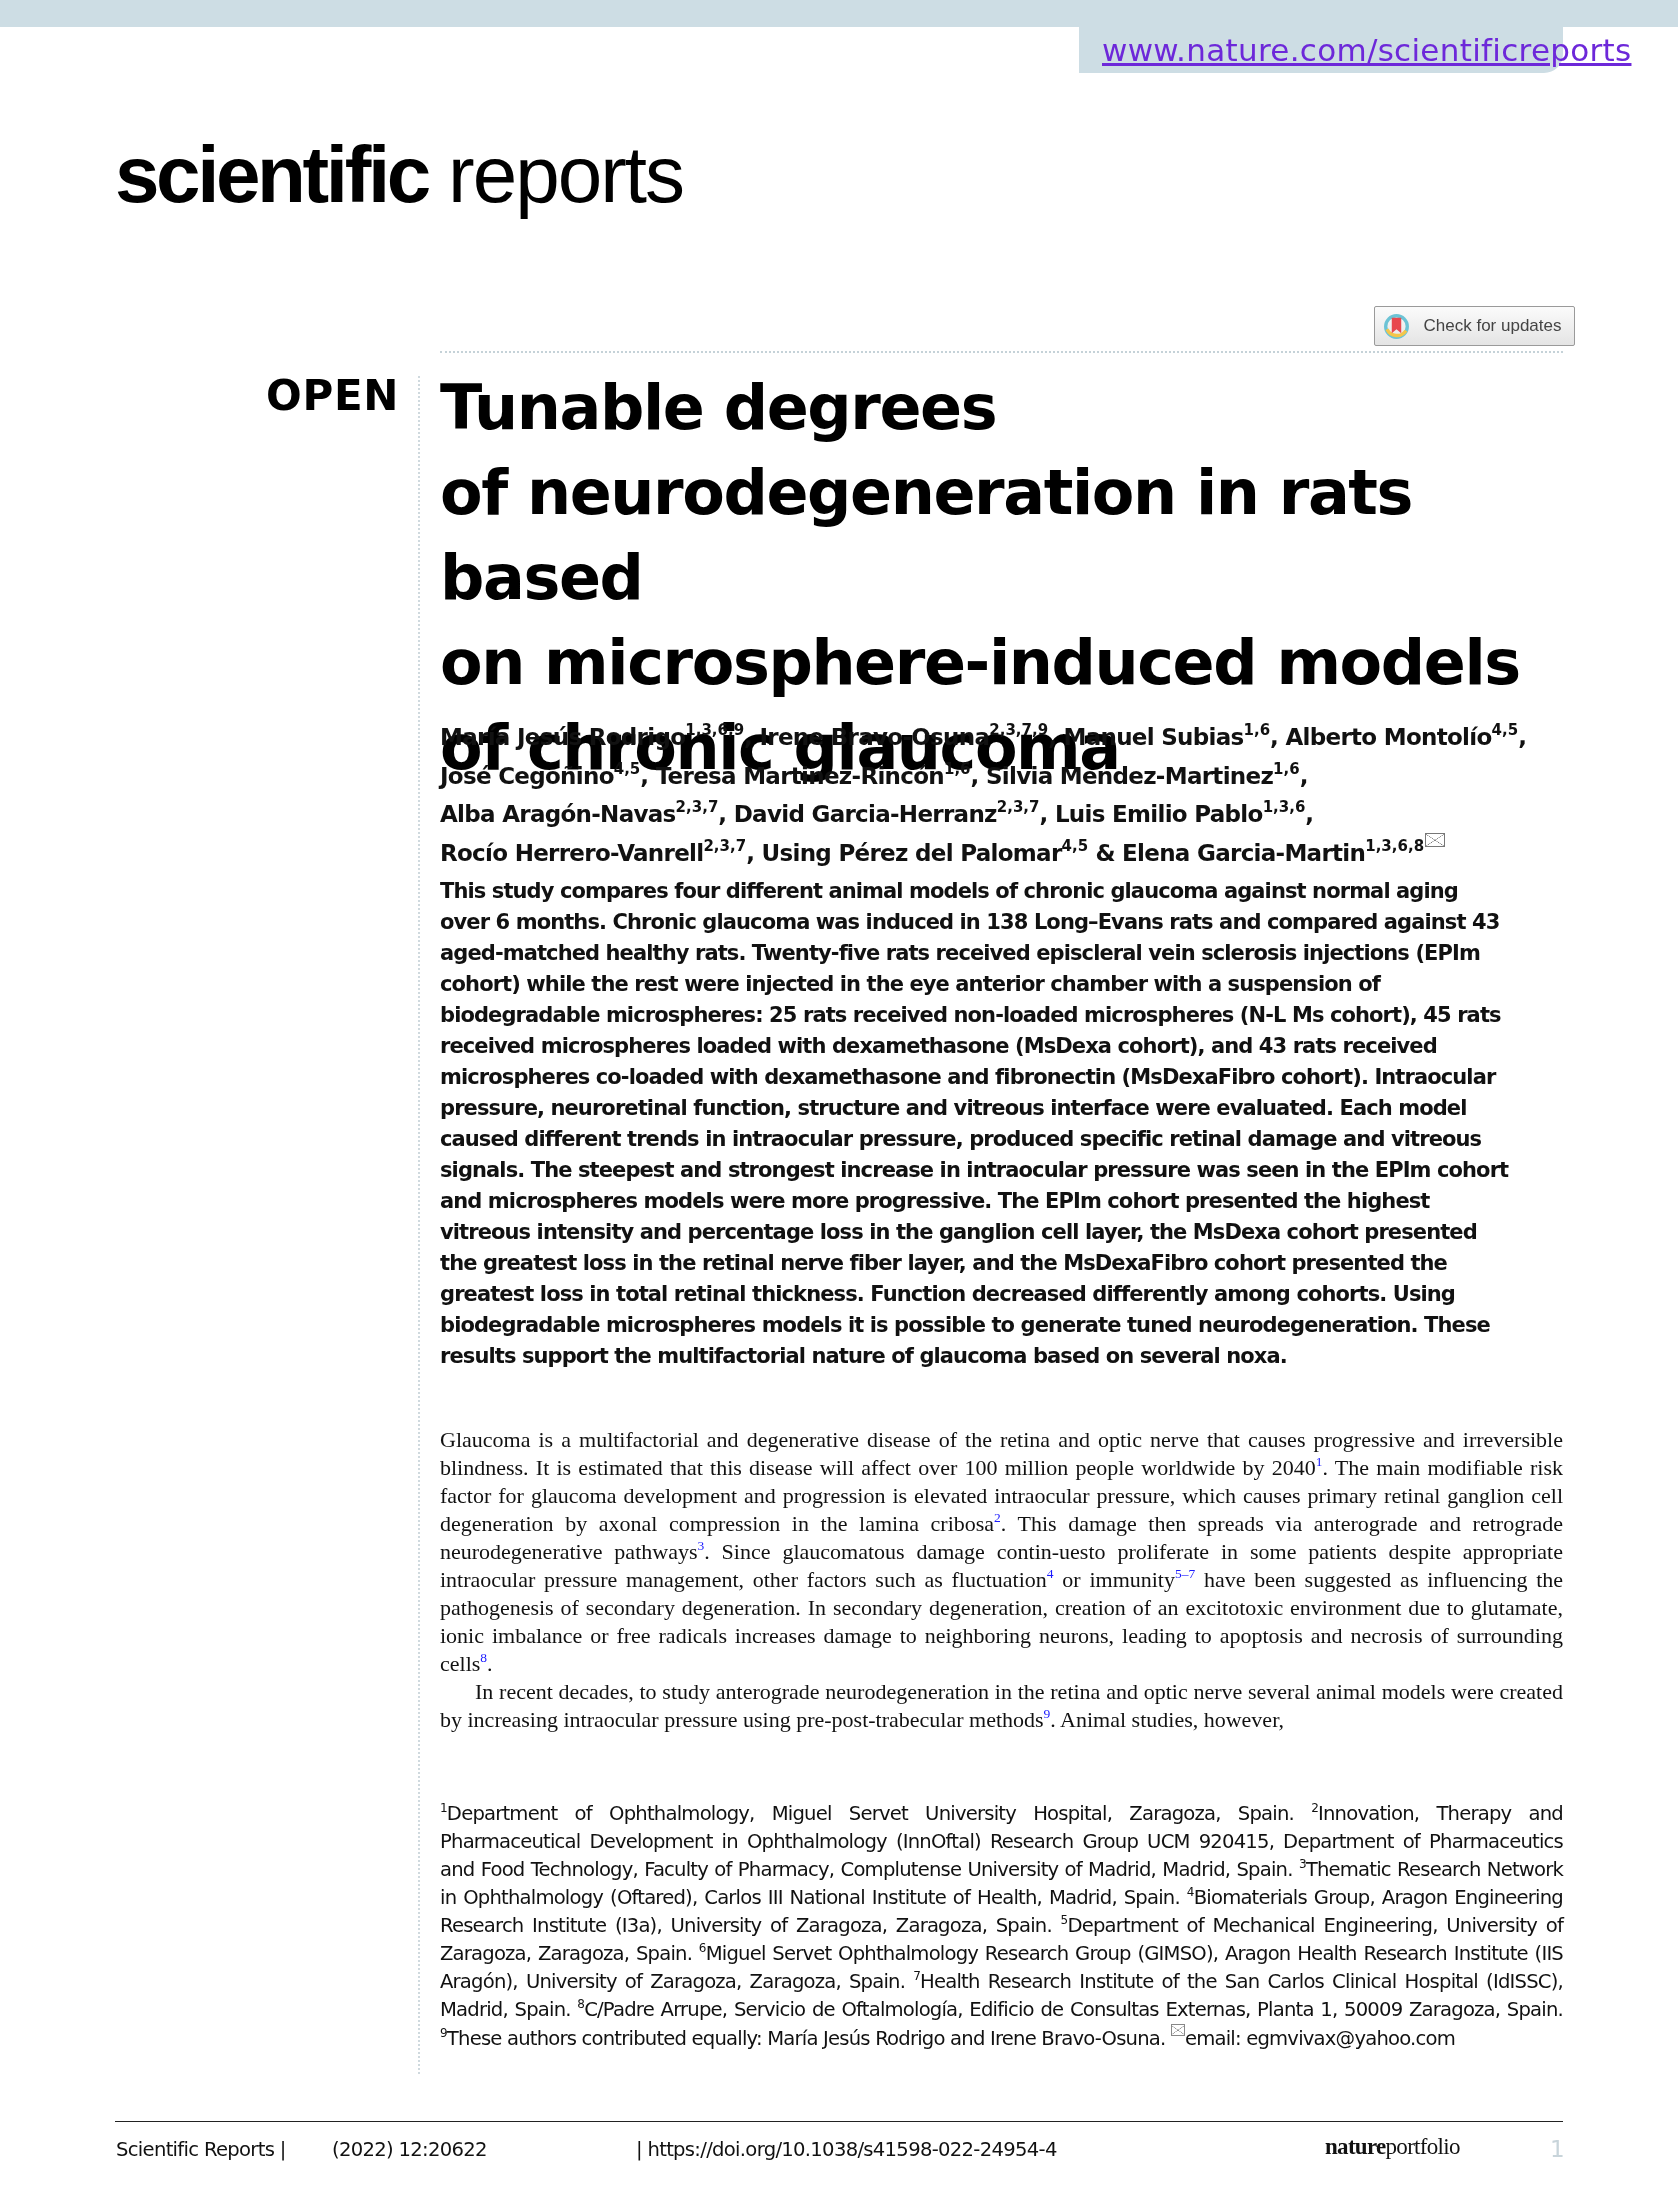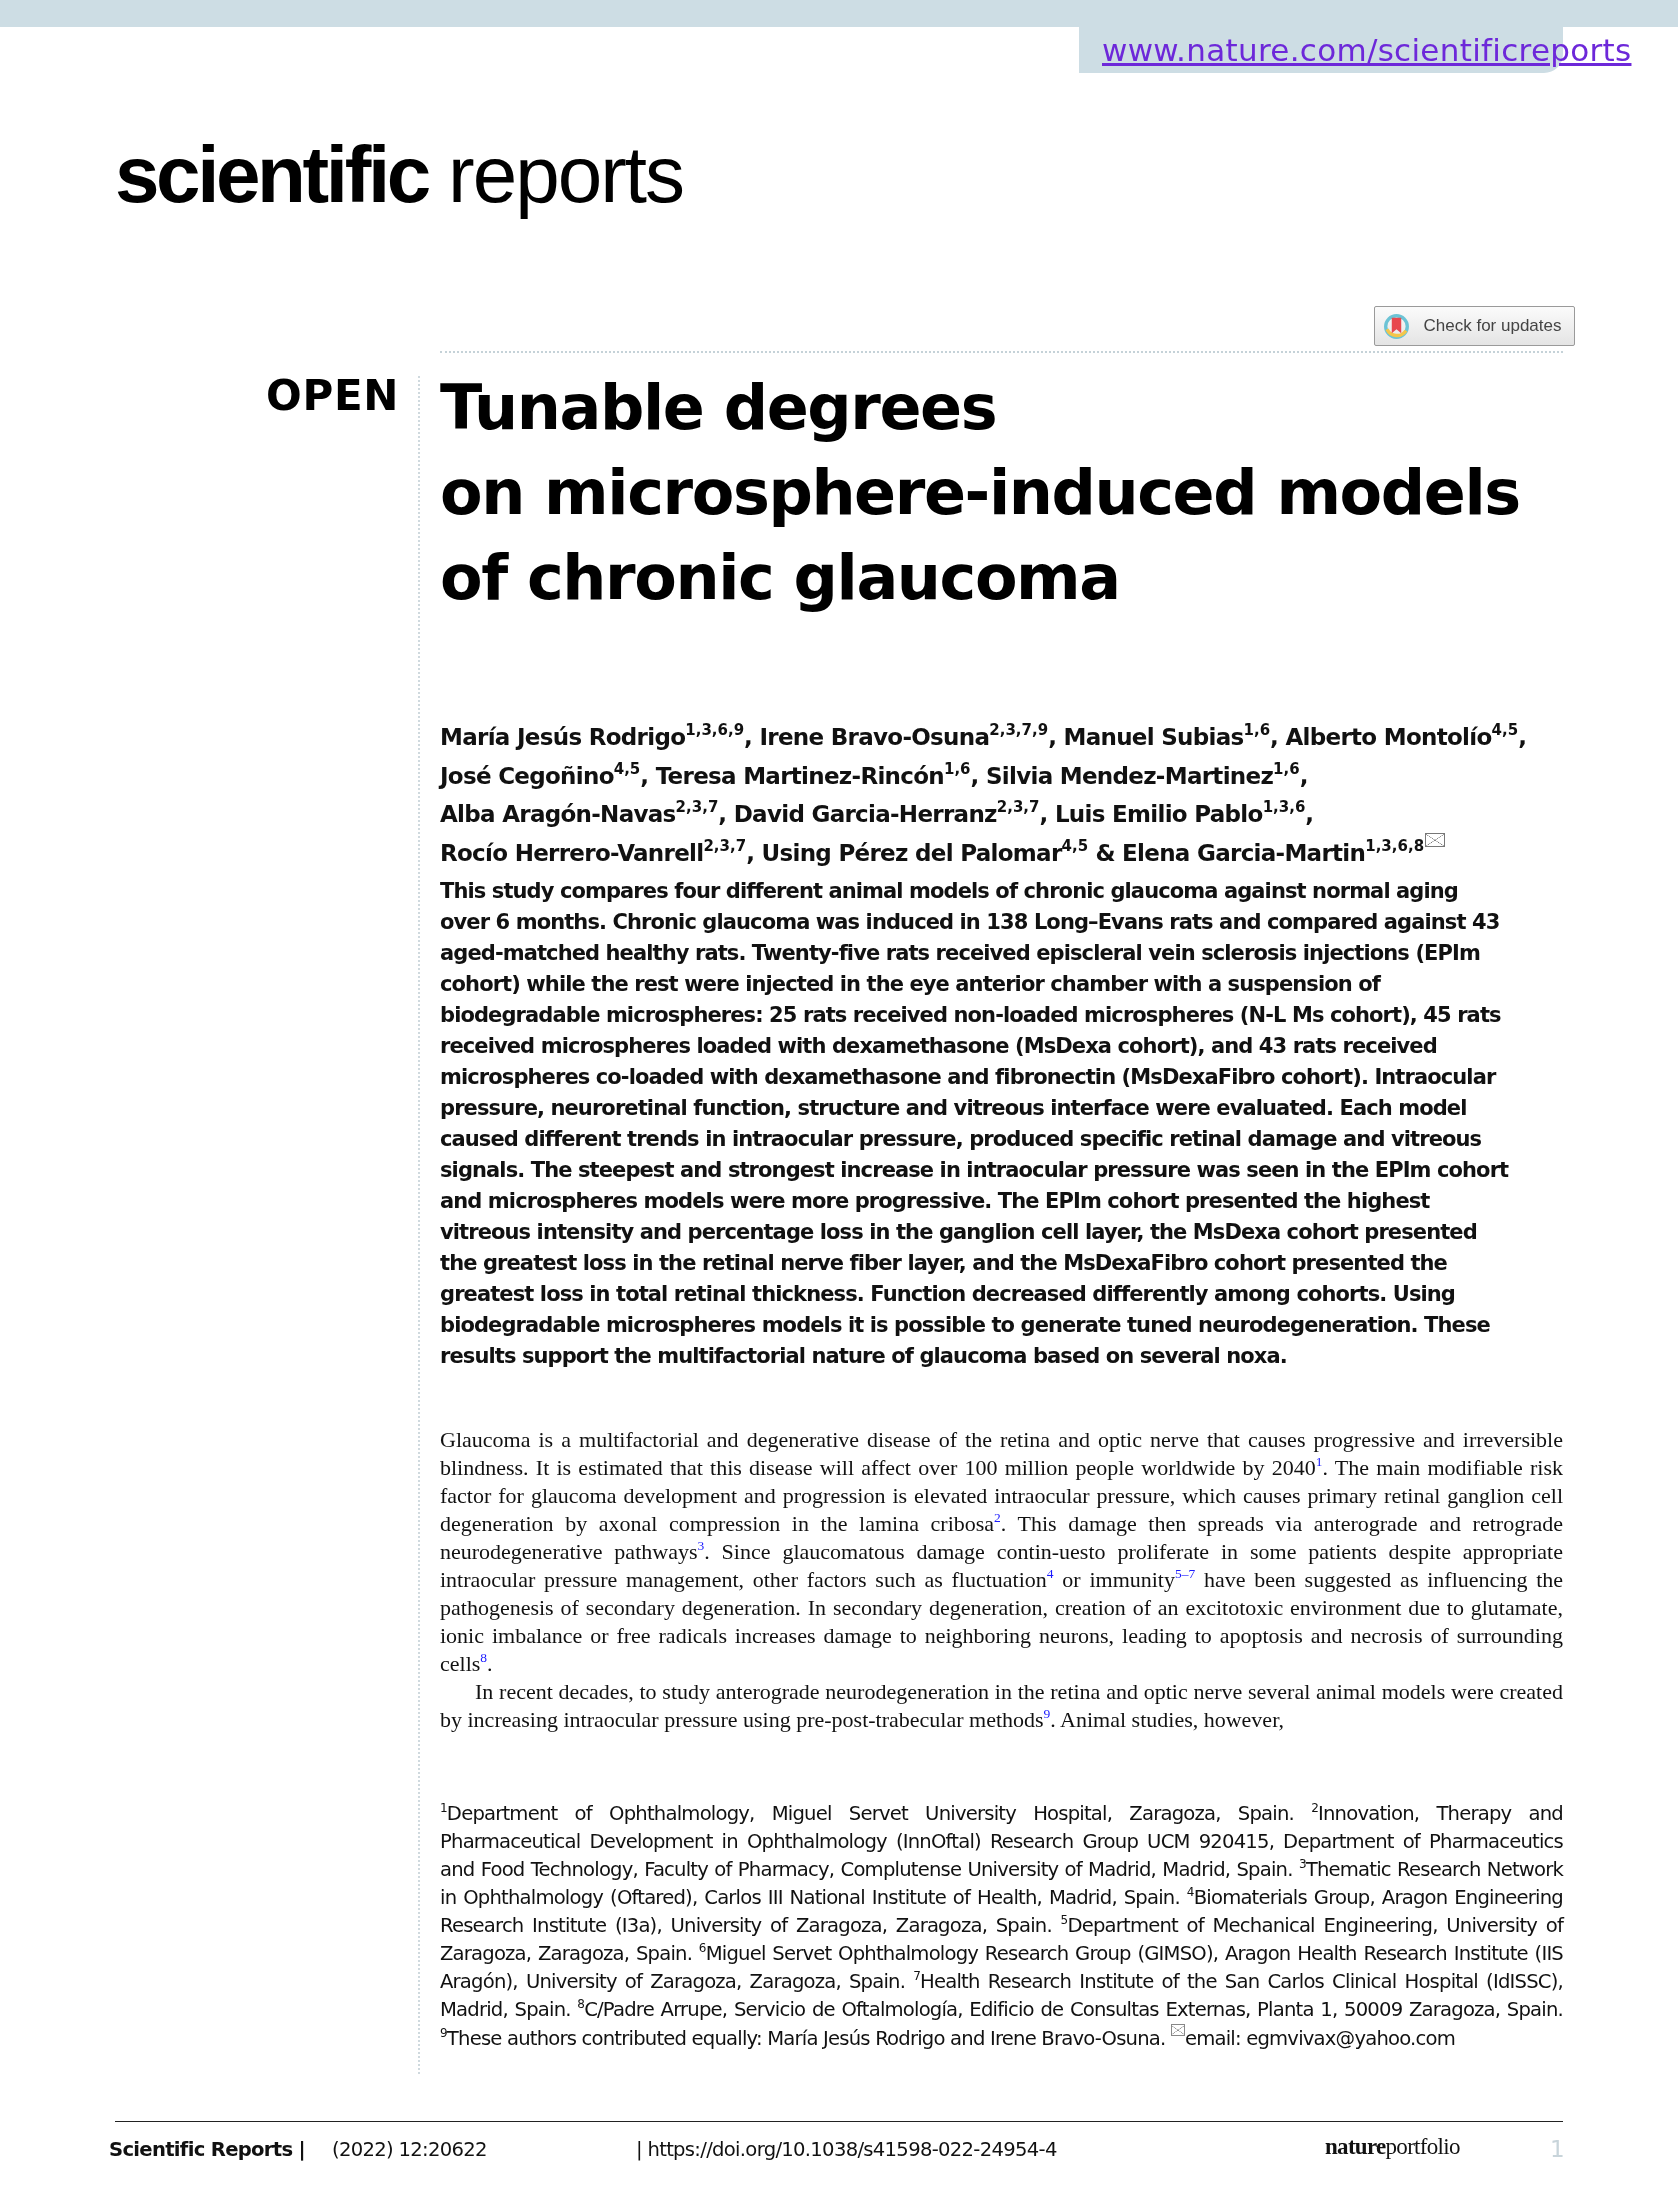--- a/index.html
+++ b/index.html
@@ -41,21 +41,21 @@
   .body sup { color: #1a1aff; font-size: 13.5px; vertical-align: 9.5px; line-height: 0; }
   .affil { position: absolute; left: 440px; top: 1800px; width: 1123px; font-family: "DejaVu Sans", sans-serif;
            font-size: 19.6px; line-height: 28px; text-align: justify; letter-spacing: -0.8px; color: #111; }
   .affil sup { font-size: 12px; vertical-align: 8px; line-height: 0; }
   .env-s { display: inline-block; width: 12px; height: 9.5px; border: 0.7px solid #888; position: relative; vertical-align: 9.5px; }
   .env-s::before { content: ""; position: absolute; left: 0; top: 0; width: 12px; height: 9.5px;
                    background: linear-gradient(35deg, transparent 46%, #888 49%, transparent 53%),
                                linear-gradient(-35deg, transparent 46%, #888 49%, transparent 53%); }
   .foot-rule { position: absolute; left: 115px; top: 2121px; width: 1448px; height: 0; border-top: 1.4px solid #222; }
   .foot { position: absolute; top: 2138px; font-family: "DejaVu Sans", sans-serif; font-size: 19.6px; color: #111; letter-spacing: -0.7px; }
-  .foot.journal { left: 109px; font-weight: bold; }
+  .foot.journal { left: 116px; font-weight: normal; }
   .foot.vol { left: 332px; }
   .foot.doi { left: 636px; }
   .foot.np { left: 1325px; font-family: "Liberation Serif", serif; font-size: 23px; letter-spacing: -0.7px; top: 2134px; }
   .foot.np b { font-weight: bold; }
   .foot.page { left: 1550px; color: #c8d4da; font-size: 23px; top: 2136px; }
 </style>
 </head>
 <body>
 
 <div class="top-band"></div>
@@ -74,20 +74,21 @@
   <span class="lbl">Check for updates</span>
 </div>
 
 <div class="dots-h"></div>
 <div class="dots-v"></div>
 
 <div class="open">OPEN</div>
 
 <h1 class="title" style="margin:0">
   <div>Tunable degrees</div>
+  <div>of neurodegeneration in rats based</div>
   <div>on microsphere-induced models</div>
   <div>of chronic glaucoma</div>
 </h1>
 
 <div class="authors">
   <div>
     <span>María Jesús Rodrigo</span><sup>1,3,6,9</sup><span>, </span>
     <span>Irene Bravo-Osuna</span><sup>2,3,7,9</sup><span>, </span>
     <span>Manuel Subias</span><sup>1,6</sup><span>, </span>
     <span>Alberto Montolío</span><sup>4,5</sup><span>,</span>

